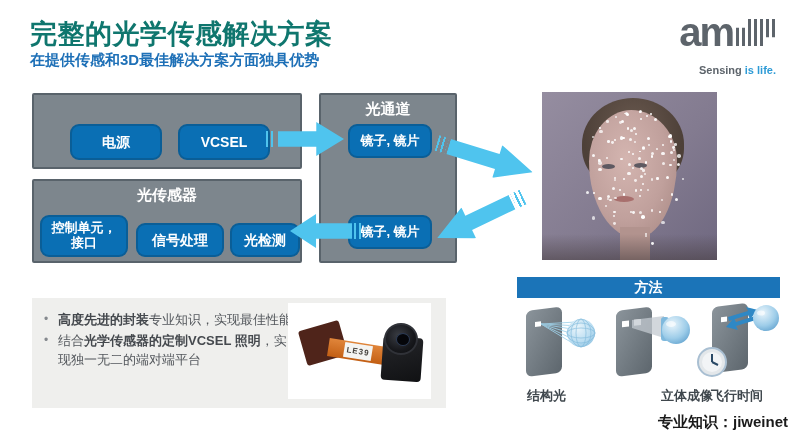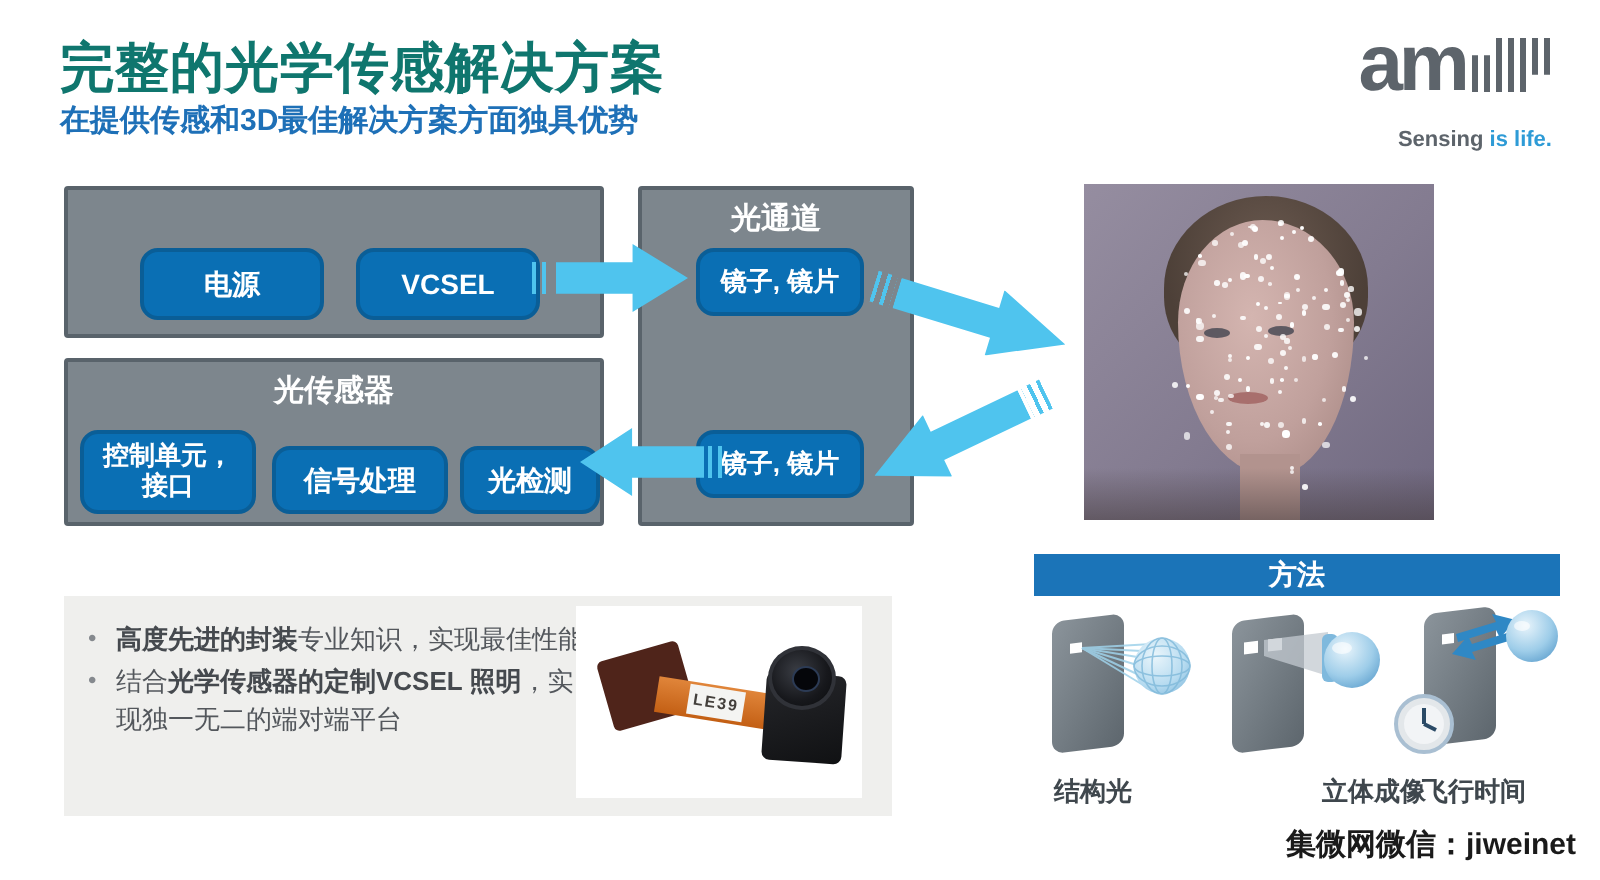--- a/index.html
+++ b/index.html
@@ -336,15 +336,15 @@
     <circle cx="22" cy="62" r="14" fill="#e3e7ea" stroke="#a9bfd2" stroke-width="2"></circle>
     <circle cx="22" cy="62" r="10" fill="#f2f4f6"></circle>
     <line x1="22" y1="62" x2="22" y2="54" stroke="#2b4a66" stroke-width="2"></line>
     <line x1="22" y1="62" x2="28" y2="65" stroke="#2b4a66" stroke-width="2"></line>
   </svg>
 
   <div class="mlabel" style="left:527px;">结构光</div>
   <div class="mlabel" style="left:661px;">立体成像</div>
   <div class="mlabel" style="left:711px;">飞行时间</div>
 
-  <div class="footer">集微网微信：jiweinet</div>
+  <div class="footer">专业知识：jiweinet</div>
 
 </div>
 
 </body></html>

